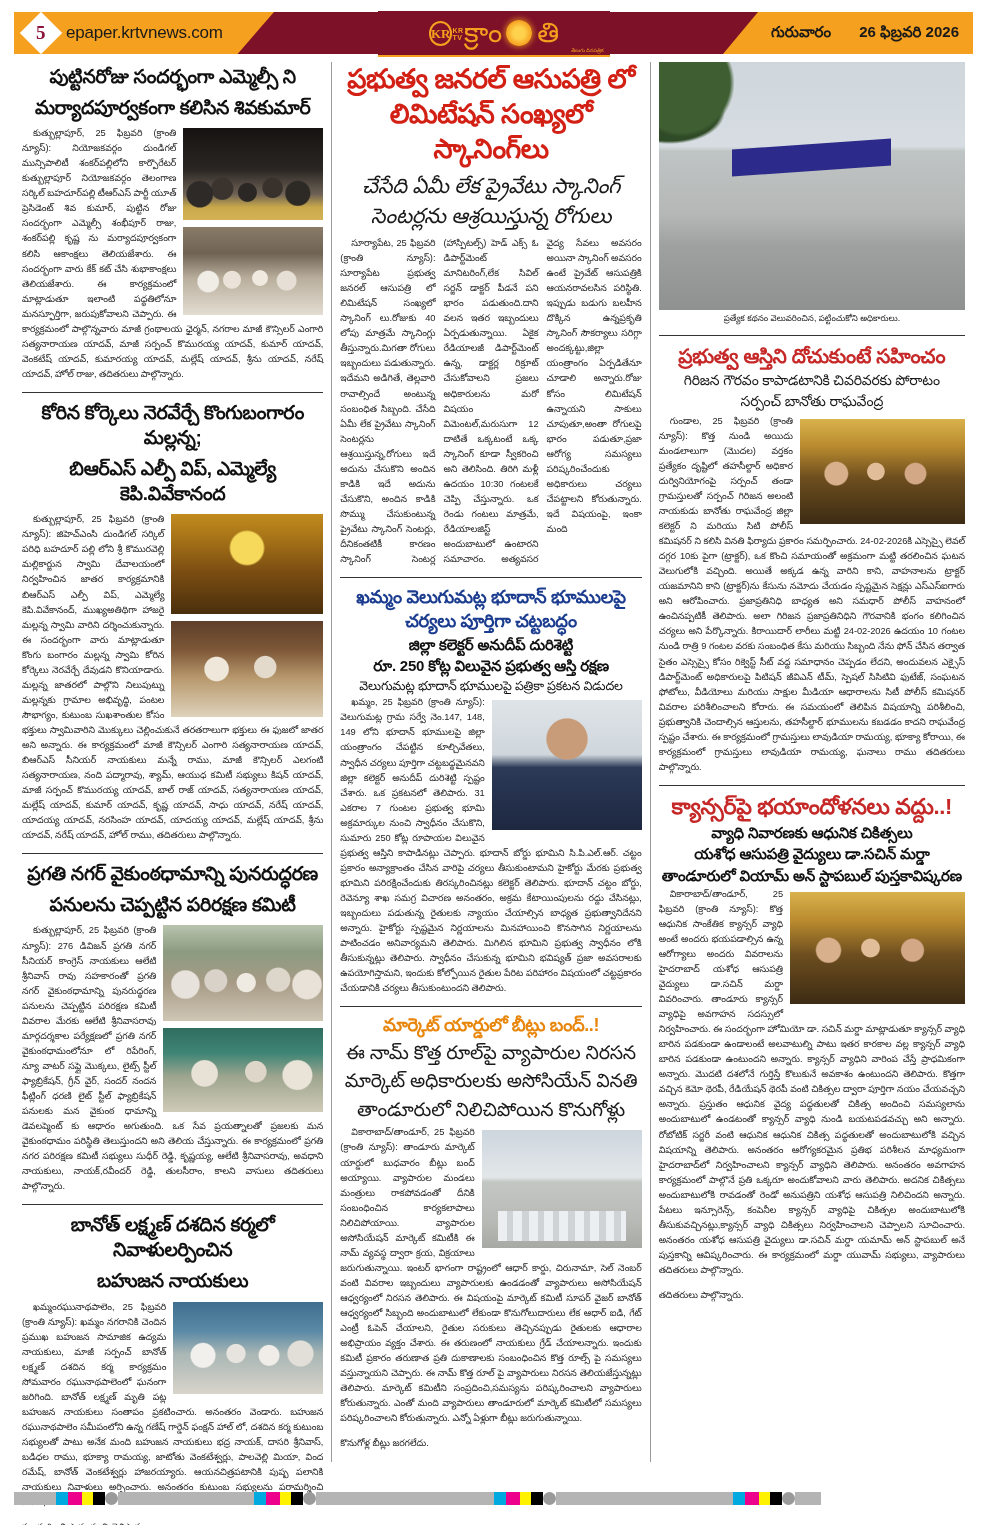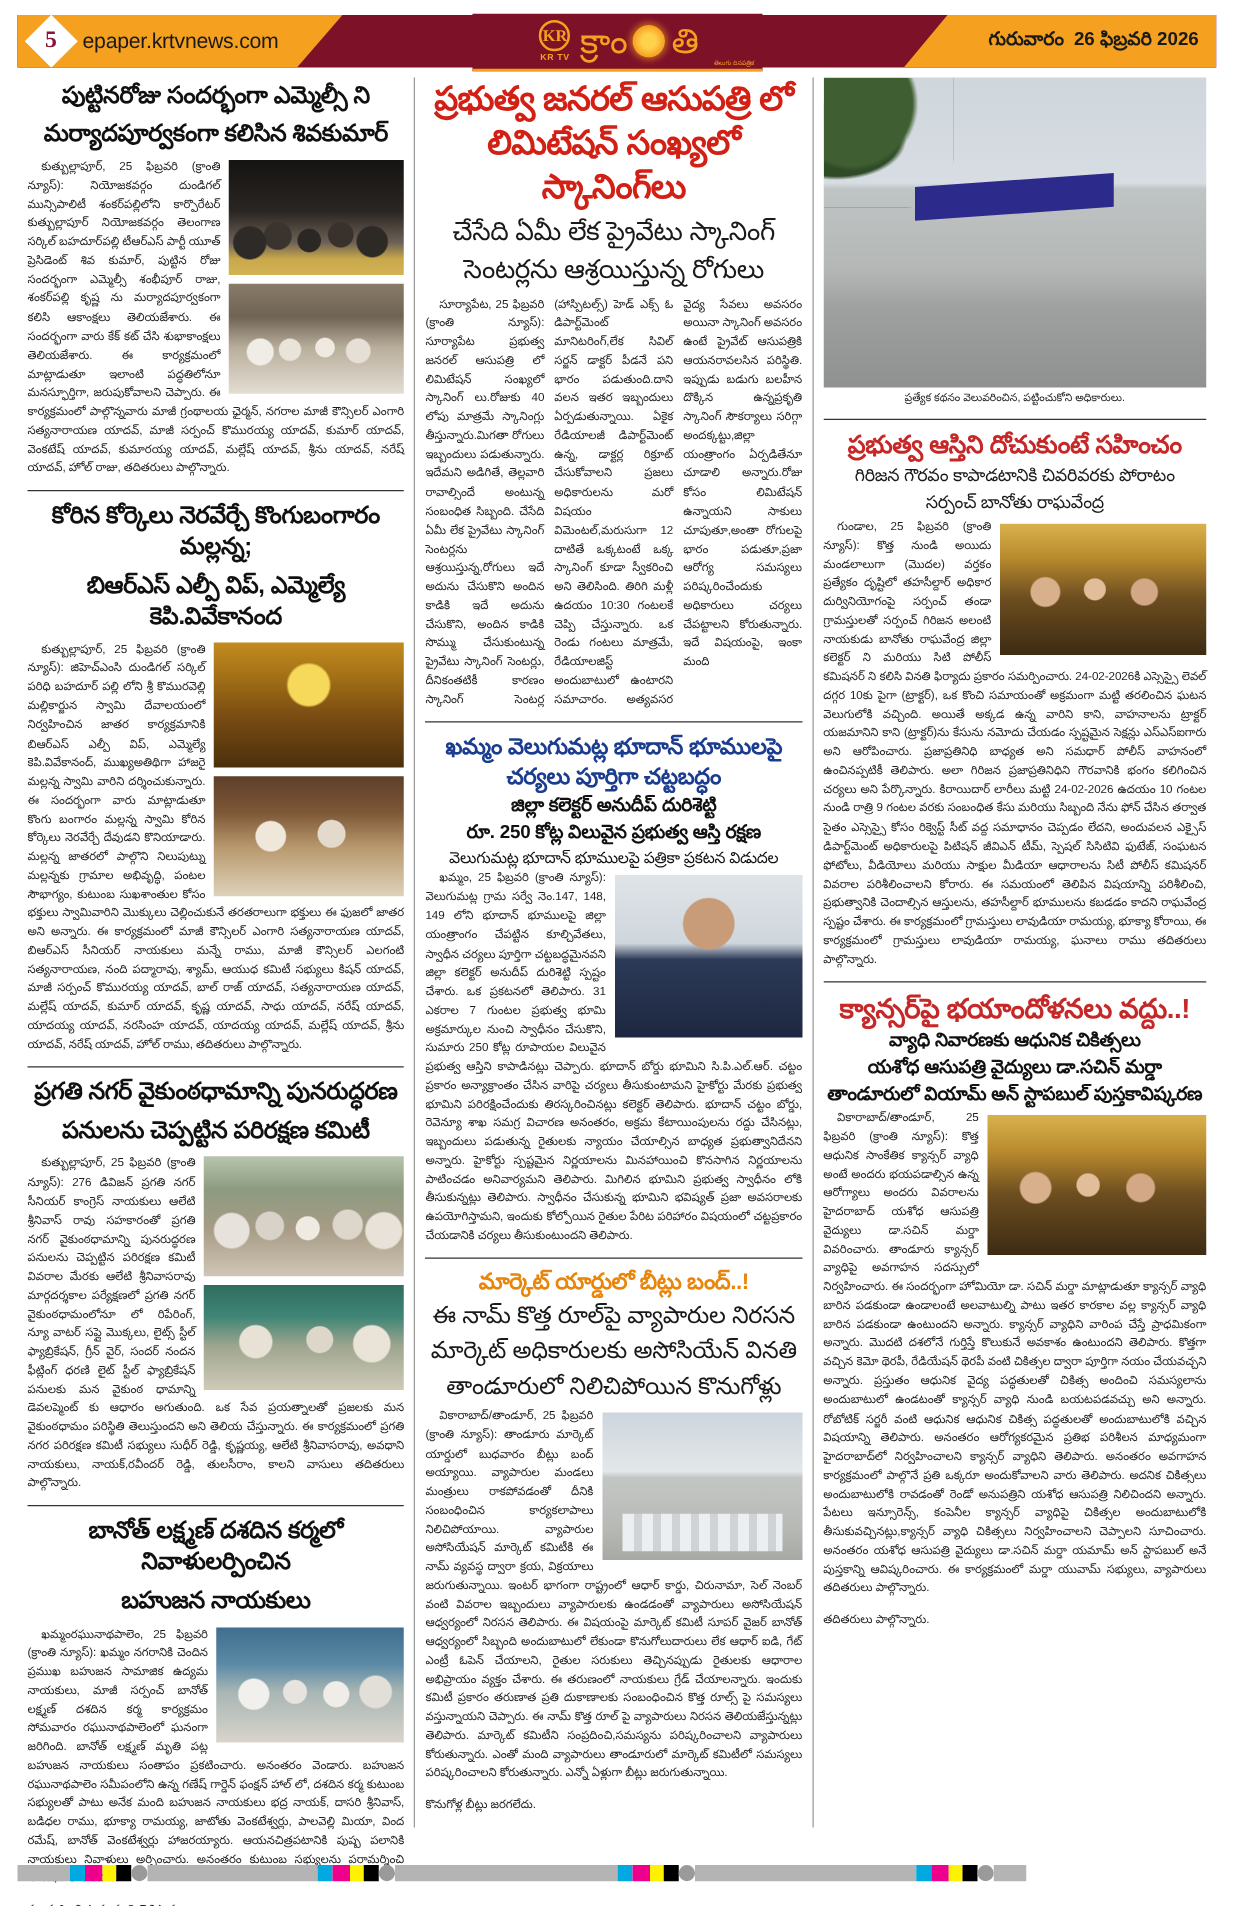--- a/index.html
+++ b/index.html
@@ -68,21 +68,20 @@
     background: #7d1128;
     display: flex;
     align-items: center;
     justify-content: center;
     gap: 5px;
     border-bottom: 2px solid #f5a01e;
   }
   .kr-badge {
     width: 30px;
     display: flex;
-    flex-direction: column;
     align-items: center;
     line-height: 1;
   }
   .kr-circle {
     width: 21px; height: 21px;
     border: 2px solid #f5a01e;
     border-radius: 50%;
     color: #f5a01e;
     font-size: 13px;
     font-weight: bold;
@@ -124,21 +123,21 @@
     right: 0; top: 0;
     height: 42px;
     width: 250px;
     background: #f5a01e;
     clip-path: polygon(14% 0, 100% 0, 100% 100%, 0 100%);
     display: flex;
     align-items: center;
     justify-content: flex-end;
     padding-right: 14px;
     box-sizing: border-box;
-    gap: 8px;
+    gap: 28px;
   }
   .mast-day, .mast-date {
     color: #1a1a1a;
     font-size: 15px;
     font-weight: bold;
   }
 
   
   .sheet {
     margin: 8px 14px 0 14px;
@@ -208,20 +207,21 @@
     letter-spacing: -0.2px;
     margin: 2px 0;
   }
   .sub-lg {
     text-align: center;
     font-size: 21px;
     color: #1a1a1a;
     line-height: 1.4;
     letter-spacing: -0.3px;
     margin: 3px 0 6px 0;
+    font-style: italic;
   }
   .sub-b {
     text-align: center;
     font-size: 15px;
     font-weight: bold;
     color: #111;
     line-height: 1.45;
     letter-spacing: -0.2px;
   }
 

